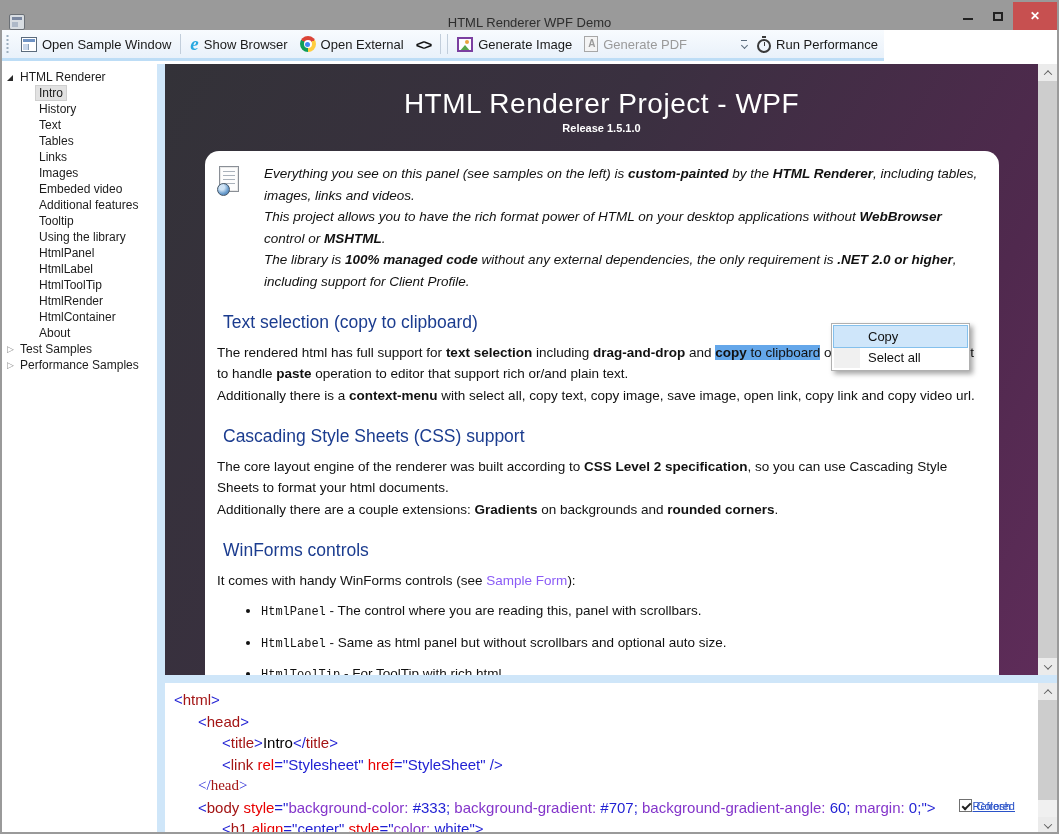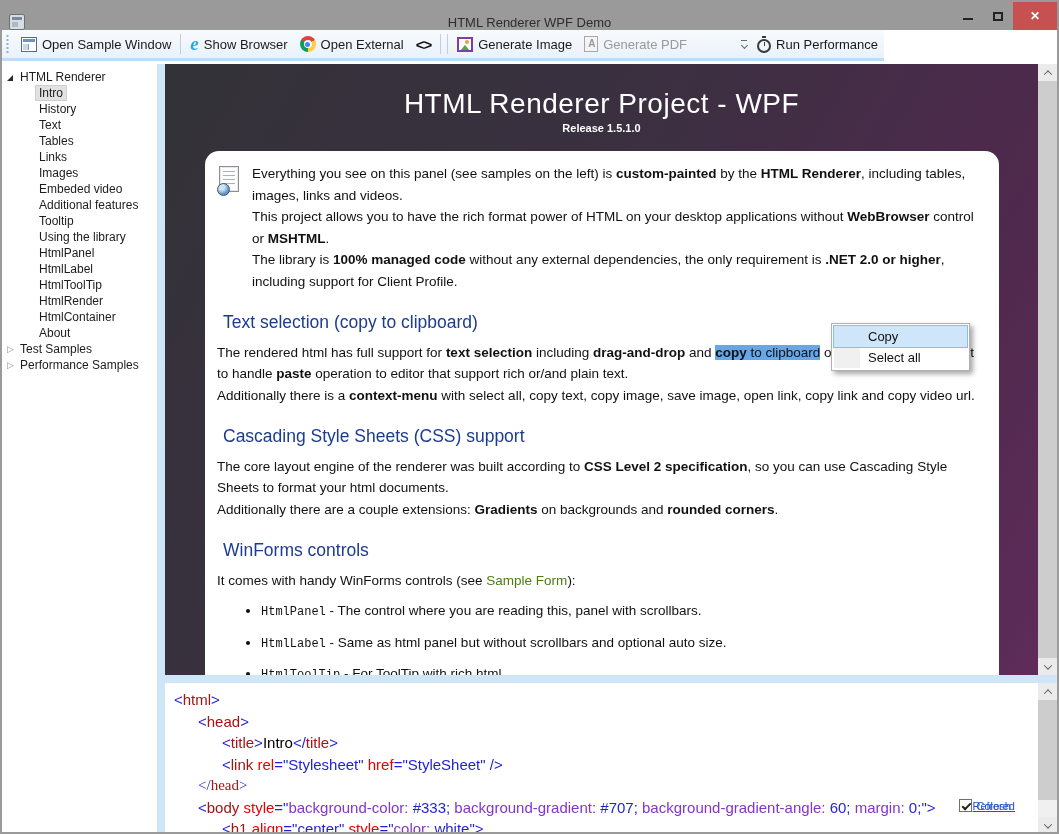--- a/index.html
+++ b/index.html
@@ -60,36 +60,36 @@
   #vsplit { position:absolute; left:155px; top:62px; width:8px; height:770px; background:#cfe6f9; }
   #hsplit { position:absolute; left:163px; top:673px; width:892px; height:8px; background:#cfe6f9; }
 
   
   #main { position:absolute; left:163px; top:62px; width:873px; height:611px; overflow:hidden;
           background:linear-gradient(120deg,#333238 0%,#3a3040 40%,#50294e 78%,#5e2c59 100%); }
   #main h1 { margin-top:24px; text-align:center; color:#fff; font-size:28px; font-weight:400; letter-spacing:0.5px; }
   #release { text-align:center; color:#fff; font-size:11px; font-weight:bold; margin-top:2px; }
   #content-card { width:794px; margin:17px 0 0 40px; background:#fff; border-radius:14px; padding:12px 16px 20px 12px; font-size:13.5px; line-height:21.5px; color:#111; }
 
-  .intro-row { display:flex; gap:11px; }
+  .intro-row { display:flex; gap:23px;font-style:italic; }
   .doc-globe { position:relative; width:24px; height:30px; flex:0 0 24px; margin-top:3px; }
   .doc-globe .page { position:absolute; left:2px; top:0; width:20px; height:26px; background:#fdfdfd; border:1px solid #8a8f96; box-shadow:inset 0 0 0 1px #e8e8e8; }
   .doc-globe .page::before { content:""; position:absolute; left:3px; top:4px; right:3px; height:1px; background:#aab2bb; box-shadow:0 4px 0 #aab2bb, 0 8px 0 #aab2bb, 0 12px 0 #aab2bb; }
   .doc-globe .globe { position:absolute; left:0; bottom:0; width:13px; height:13px; border-radius:50%; background:radial-gradient(circle at 35% 30%, #cfe3f5 0 25%, #6d9fce 60%, #3c6ea8 100%); border:1px solid #456; }
   p.block { margin:0; }
 
   h2.sec { color:#1b3c8f; font-size:17.5px; font-weight:400; margin:20px 0 8px 6px; }
   .sec-body { margin-left:6px; }
   ul.blist { margin:9px 0 0 0; padding-left:44px; }
   ul.blist li { margin-bottom:8px; }
 
   .r-b { font-weight:bold; }
   .r-sel { background:#64a7ea; }
   .r-bsel { font-weight:bold; background:#64a7ea; }
-  .r-link { color:#4d7c0f;margin-top:7px; }
+  .r-link { color:#8b5cf6;margin-top:7px; }
   .r-mono { font-family:"Liberation Mono", monospace; font-size:12px; }
 
   
   #ctxmenu { position:absolute; left:829px; top:321px; width:139px; background:#fff; border:1px solid #b0b0b0; box-shadow:3px 3px 5px rgba(0,0,0,0.35); padding:2px; z-index:50; font-size:13px; }
   #ctxmenu .gutter { position:absolute; left:2px; top:2px; bottom:2px; width:26px; background:#f0f0f0; }
   .ctx-item { position:relative; height:21px; line-height:21px; padding-left:34px; color:#111; }
   .ctx-hot { background:#cfe6fa; outline:1px solid #84c0ec; }
 
   
   #codepanel { position:absolute; left:163px; top:681px; width:873px; height:185px; background:#fff; overflow:hidden; font-size:15px; }

